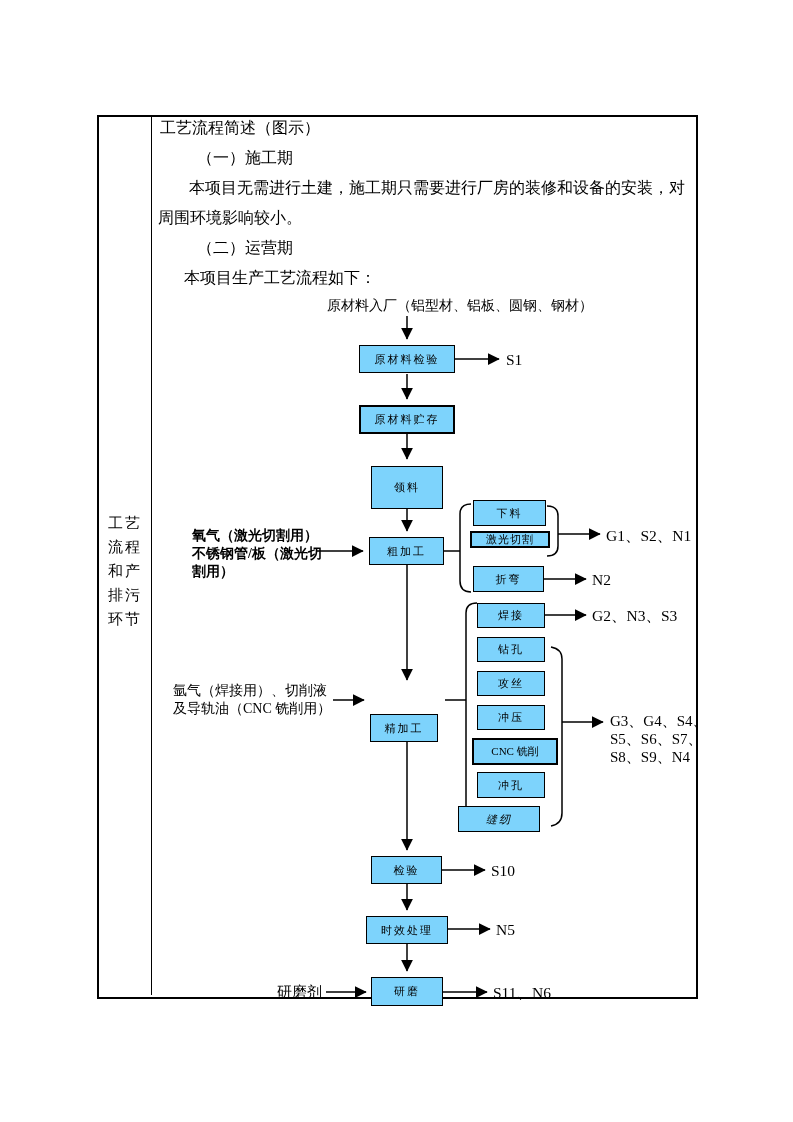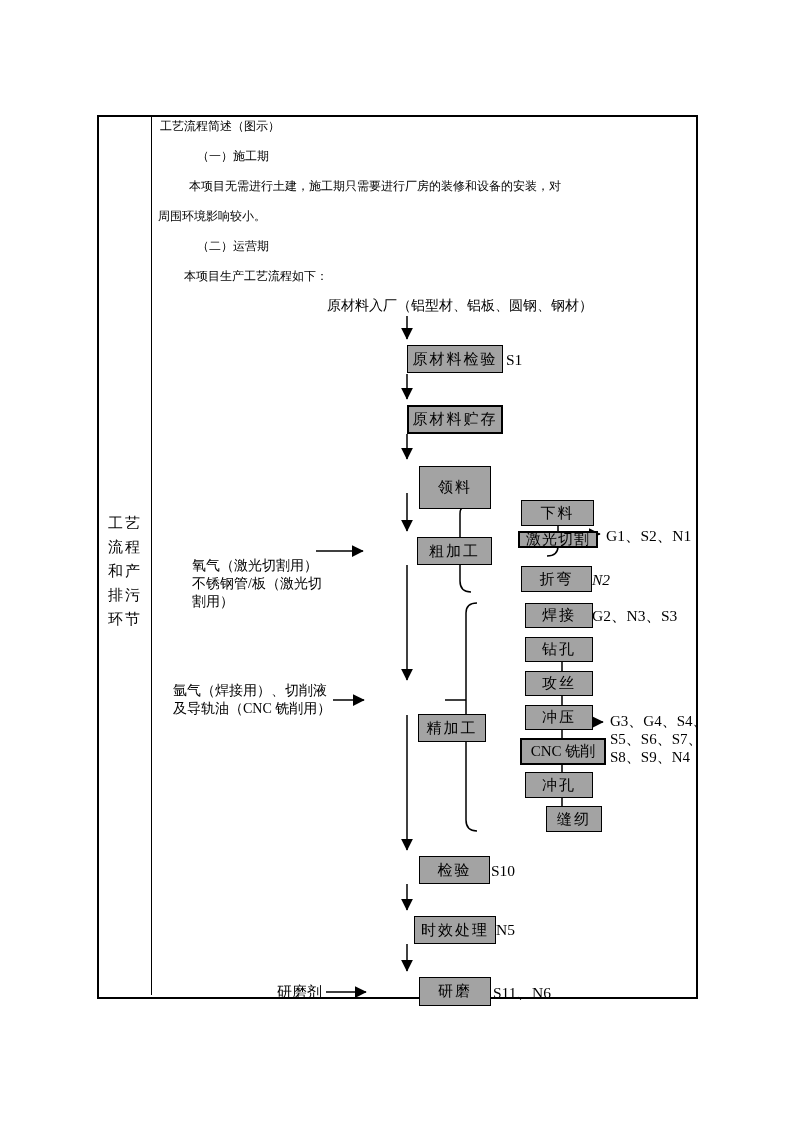--- a/index.html
+++ b/index.html
@@ -10,27 +10,27 @@
   }
   .abs{position:absolute;}
   
   .table-frame{position:absolute;left:97px;top:115px;width:597px;height:880px;border:2px solid #000;}
   .table-divider{position:absolute;left:151px;top:115px;height:880px;width:0;border-left:1.6px solid #000;}
   .sidebar-label{
     position:absolute;left:99px;top:511px;width:52px;
     text-align:center;font-size:15px;line-height:24px;letter-spacing:2px;
   }
   
-  .tline{position:absolute;font-size:12px;white-space:nowrap;}
+  .tline{position:absolute;font-size:16px;white-space:nowrap;}
   
   .flow-svg{position:absolute;left:0;top:0;z-index:1;pointer-events:none;}
   .fbox{
-    position:absolute;z-index:2;background:#a3a3a3;border:1.5px solid #000;
+    position:absolute;z-index:2;background:#7dd3fc;border:1.5px solid #000;
     display:flex;align-items:center;justify-content:center;
-    font-size:15px;letter-spacing:2px;white-space:nowrap;box-sizing:border-box;margin-left:48px;
+    font-size:11px;letter-spacing:2px;white-space:nowrap;box-sizing:border-box;
   }
   .fbox.thick{border-width:2.2px;}
   .flabel{position:absolute;z-index:2;font-size:15.5px;white-space:nowrap;}
   .flabel.small{font-size:14px;line-height:18px;}
   .flabel.multi{line-height:18px;font-size:15px;}
 </style>
 </head>
 <body>
 
 <div class="page">
@@ -107,36 +107,36 @@
   <div class="fbox" style="left:473px;top:500px;width:73px;height:26px;">下料</div>
   <div class="fbox thick" style="left:470px;top:531px;width:80px;height:17px;letter-spacing:1px;">激光切割</div>
   <div class="fbox" style="left:473px;top:566px;width:71px;height:26px;text-align:center;">折弯</div>
 
   <div class="fbox" style="left:477px;top:603px;width:68px;height:25px;">焊接</div>
   <div class="fbox" style="left:477px;top:637px;width:68px;height:25px;">钻孔</div>
   <div class="fbox" style="left:477px;top:671px;width:68px;height:25px;">攻丝</div>
   <div class="fbox" style="left:477px;top:705px;width:68px;height:25px;">冲压</div>
   <div class="fbox thick" style="left:472px;top:738px;width:86px;height:27px;letter-spacing:0;">CNC 铣削</div>
   <div class="fbox" style="left:477px;top:772px;width:68px;height:26px;">冲孔</div>
-  <div class="fbox" style="left:498px;top:806px;width:56px;height:26px;">缝纫</div>
+  <div class="fbox" style="left:458px;top:806px;width:82px;height:26px;font-style:italic;">缝纫</div>
 
-  <div class="flabel small" style="left:192px;top:557px;">
+  <div class="flabel small" style="left:192px;top:527px;font-weight:bold;">
     <div>氧气（激光切割用）</div>
     <div>不锈钢管/板（激光切</div>
     <div>割用）</div>
   </div>
   <div class="flabel small" style="left:173px;top:682px;">
     <div>氩气（焊接用）、切削液</div>
     <div>及导轨油（CNC 铣削用）</div>
   </div>
   <div class="flabel" style="left:277px;top:983px;font-size:15px;">研磨剂</div>
 
   <div class="flabel" style="left:506px;top:351px;">S1</div>
   <div class="flabel" style="left:606px;top:526px;">G1、S2、N1</div>
-  <div class="flabel" style="left:592px;top:571px;font-style:italic;">N2</div>
+  <div class="flabel" style="left:592px;top:571px;">N2</div>
   <div class="flabel" style="left:592px;top:606px;">G2、N3、S3</div>
   <div class="flabel multi" style="left:610px;top:712px;">
     <div>G3、G4、S4、</div>
     <div>S5、S6、S7、</div>
     <div>S8、S9、N4</div>
   </div>
   <div class="flabel" style="left:491px;top:862px;">S10</div>
   <div class="flabel" style="left:496px;top:921px;">N5</div>
   <div class="flabel" style="left:493px;top:983px;">S11、N6</div>
 

